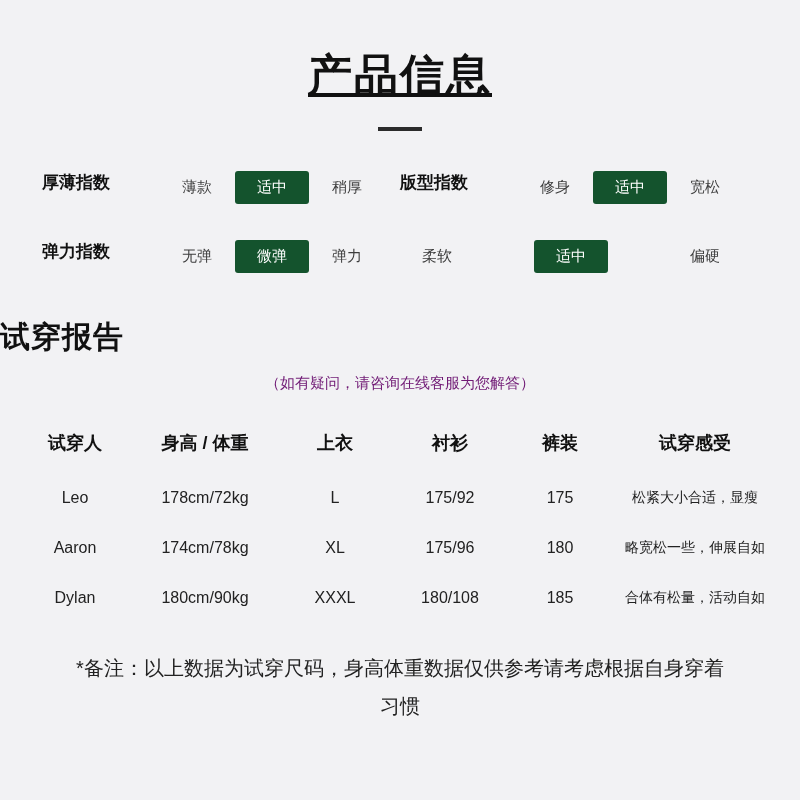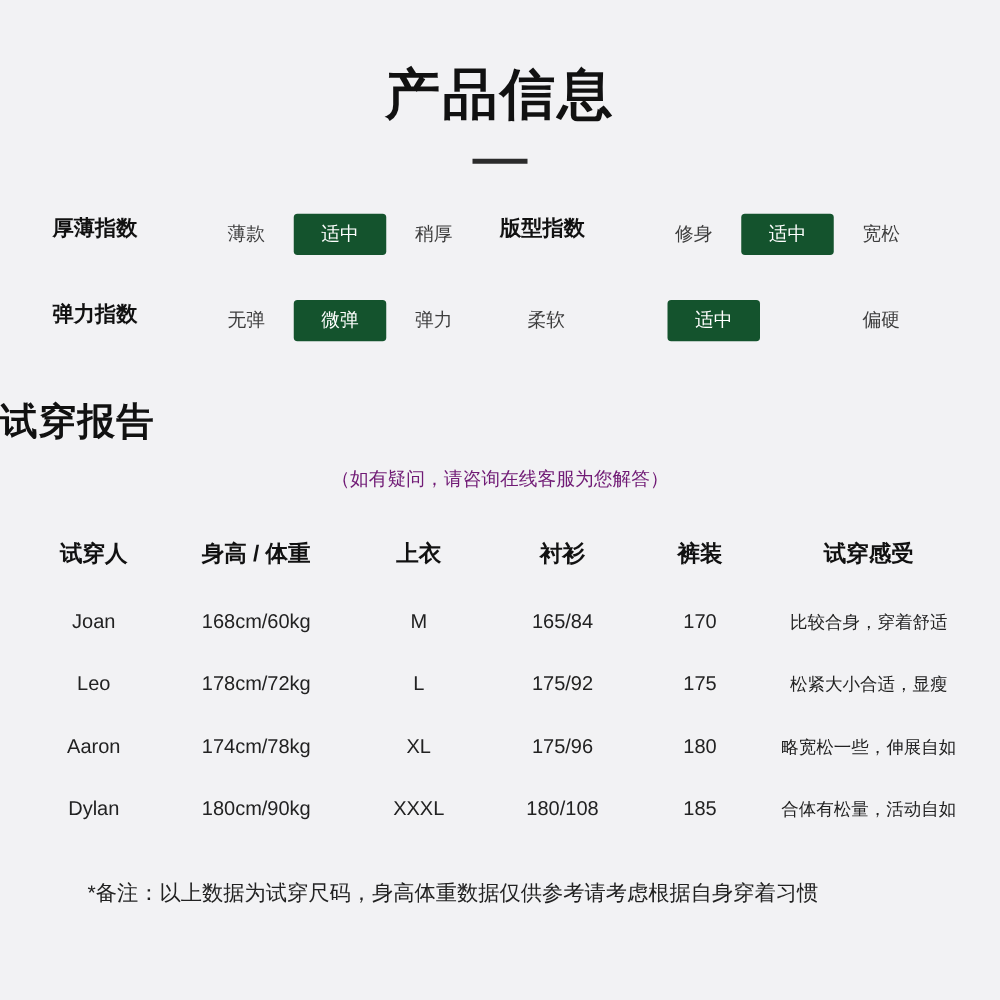--- a/index.html
+++ b/index.html
@@ -22,20 +22,21 @@
   }
 
   
   .title {
     text-align: center;
     font-size: 44px;
     font-weight: bold;
     letter-spacing: 2px;
     padding-top: 46px;
     color: #111;
+    text-decoration: underline;
   }
   .title-rule {
     width: 44px;
     height: 4px;
     background: #2b2b2b;
     margin: 22px auto 0 auto;
   }
 
   
   .index-grid {
@@ -120,21 +121,22 @@
   .col-hw      { width: 150px; }
   .col-top     { width: 110px; }
   .col-shirt   { width: 120px; }
   .col-pants   { width: 100px; }
   .col-feel    { width: 170px; }
   .fit-table td.feel { font-size: 14px; }
 
   
   .footnote {
     margin-top: 26px;
-    font-size: 17px;
+    text-align: center;
+    font-size: 20px;
     line-height: 1.9;
     color: #222;
     padding: 0 70px;
   }
 </style>
 </head>
 <body>
 
 <div class="page">
 
@@ -197,28 +199,20 @@
         <th>试穿人</th>
         <th>身高 / 体重</th>
         <th>上衣</th>
         <th>衬衫</th>
         <th>裤装</th>
         <th>试穿感受</th>
       </tr>
     </thead>
     <tbody>
       <tr>
-        <td>Joan</td>
-        <td>168cm/60kg</td>
-        <td>M</td>
-        <td>165/84</td>
-        <td>170</td>
-        <td class="feel">比较合身，穿着舒适</td>
-      </tr>
-      <tr>
         <td>Leo</td>
         <td>178cm/72kg</td>
         <td>L</td>
         <td>175/92</td>
         <td>175</td>
         <td class="feel">松紧大小合适，显瘦</td>
       </tr>
       <tr>
         <td>Aaron</td>
         <td>174cm/78kg</td>

